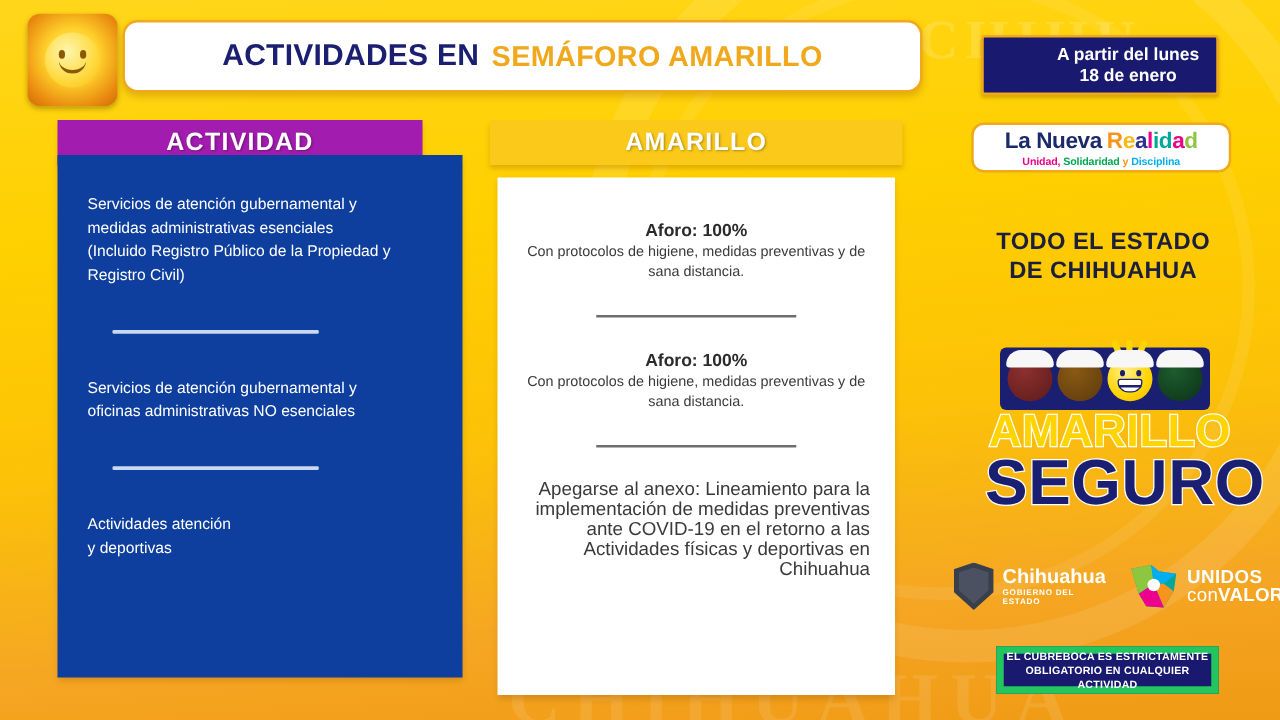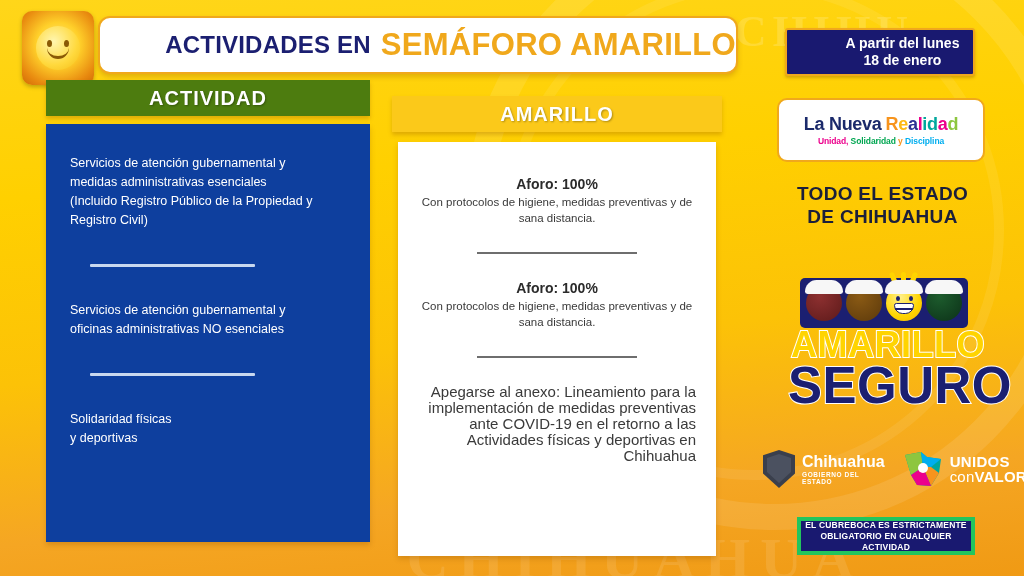--- a/index.html
+++ b/index.html
@@ -58,43 +58,43 @@
   }
   .sun-eye { position:absolute; width:5px; height:7px; border-radius:50%; background:#8a5a06; top:14px; }
   .sun-mouth {
     position:absolute; left:11px; top:22px; width:22px; height:11px;
     border-bottom:3px solid #8a5a06; border-radius:0 0 22px 22px;
   }
 
   .title-bar {
     position:absolute; left:98px; top:16px; width:640px; height:58px;
     background:#ffffff; border:2px solid #f0a81c; border-radius:12px;
-    display:flex; align-items:center; justify-content:flex-end;
+    display:flex; align-items:center; justify-content:center;
     box-shadow:0 3px 5px rgba(140,80,0,0.25);
   }
   .title-pre {
     color:#1b1f71; font-size:24px; font-weight:bold; letter-spacing:0.2px;
   }
   .title-main {
-    color:#f0a81c; font-size:31px; font-weight:bold; margin-left:10px;
+    color:#f0a81c; font-size:23px; font-weight:bold; margin-left:10px;
     letter-spacing:0.3px;
   }
 
   
   .date-box {
     position:absolute; left:785px; top:28px; width:190px; height:48px;
     background:#191970; border:2px solid #f0a81c; border-radius:3px;
     display:flex; flex-direction:column; align-items:center; justify-content:center;
     box-shadow:0 2px 3px rgba(120,70,0,0.3);
     padding-left:45px;
   }
   .date-box span { color:#fff; font-size:14px; font-weight:bold; line-height:17px; }
 
   .realidad-box {
-    position:absolute; left:777px; top:98px; width:208px; height:64px;
+    position:absolute; left:777px; top:98px; width:208px; height:40px;
     background:#fff; border:2px solid #f0a81c; border-radius:10px;
     display:flex; flex-direction:column; align-items:center; justify-content:center;
   }
   .realidad-line1 { font-size:18px; font-weight:bold; letter-spacing:-0.3px; line-height:20px; }
   .realidad-line1 .nav { color:#1b2a6b; }
   .realidad-line2 { font-size:8.5px; font-weight:bold; margin-top:2px; letter-spacing:-0.1px; }
 
   .todo-estado {
     position:absolute; left:785px; top:182px; width:195px;
     text-align:center; color:#1b1f3b; font-size:19px; font-weight:bold;
@@ -152,38 +152,38 @@
   .chih-name { color:#fff; font-size:16px; font-weight:bold; line-height:16px; }
   .chih-sub { color:#fff; font-size:6.5px; font-weight:bold; letter-spacing:0.6px; margin-top:1px; }
   .map-logo { width:44px; height:40px; margin-left:16px; flex:0 0 auto; }
   .uv-txt { margin-left:5px; }
   .uv-1 { color:#fff; font-size:15px; font-weight:bold; line-height:14px; letter-spacing:0.3px; }
   .uv-2 { color:#fff; font-size:15px; line-height:15px; letter-spacing:0.2px; }
   .uv-2 b { font-weight:bold; }
 
   .cubreboca {
     position:absolute; left:797px; top:517px; width:178px; height:38px;
-    background:#191970; border:4px solid #22c55e;
+    background:#191970; border:6px solid #22c55e;
     display:flex; flex-direction:column; align-items:center; justify-content:center;
   }
   .cubreboca span {
     color:#fff; font-size:8.5px; font-weight:bold; line-height:11px;
     letter-spacing:0.2px; text-align:center;
   }
 
   
   .panel-head {
     position:absolute; height:36px; display:flex; align-items:center; justify-content:center;
     box-shadow:0 3px 4px rgba(140,80,0,0.28);
   }
   .panel-head span {
     color:#fff; font-size:20px; font-weight:bold; letter-spacing:1px;
     text-shadow:1px 1px 2px rgba(0,0,0,0.30);
   }
-  #head-actividad { left:46px; top:80px; width:324px; background:#4d7c0f; }
+  #head-actividad { left:46px; top:96px; width:292px; background:#a21caf; }
   #head-amarillo  { left:392px; top:96px; width:330px; background:#fbc91a; }
 
   .panel-body {
     position:absolute; box-shadow:0 3px 5px rgba(140,80,0,0.28);
   }
   #body-actividad {
     left:46px; top:124px; width:324px; height:418px;
     background:#0e3f9e; padding:30px 24px 0 24px;
   }
   #body-amarillo {
@@ -311,21 +311,21 @@
     <div>(Incluido Registro Público de la Propiedad y</div>
     <div>Registro Civil)</div>
   </div>
   <div class="act-sep"></div>
   <div class="act-item">
     <div>Servicios de atención gubernamental y</div>
     <div>oficinas administrativas NO esenciales</div>
   </div>
   <div class="act-sep"></div>
   <div class="act-item">
-    <div>Solidaridad físicas</div>
+    <div>Actividades atención</div>
     <div>y deportivas</div>
   </div>
 </div>
 
 <div class="panel-body" id="body-amarillo">
   <div class="am-block">
     <div class="am-title">Aforo: 100%</div>
     <div class="am-sub">Con protocolos de higiene, medidas preventivas y de sana distancia.</div>
   </div>
   <div class="am-sep"></div>

